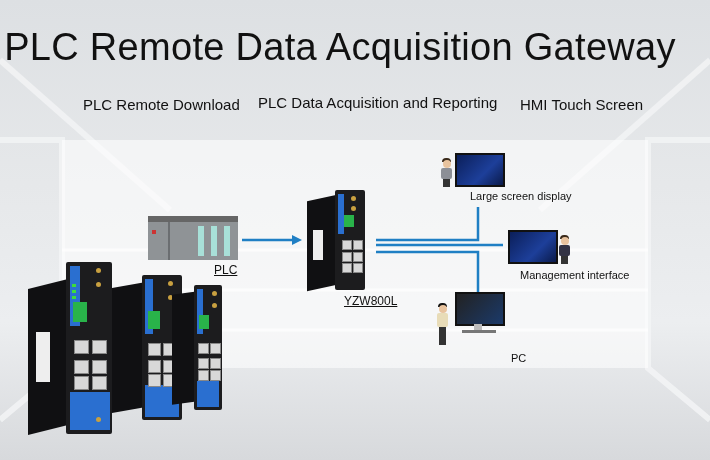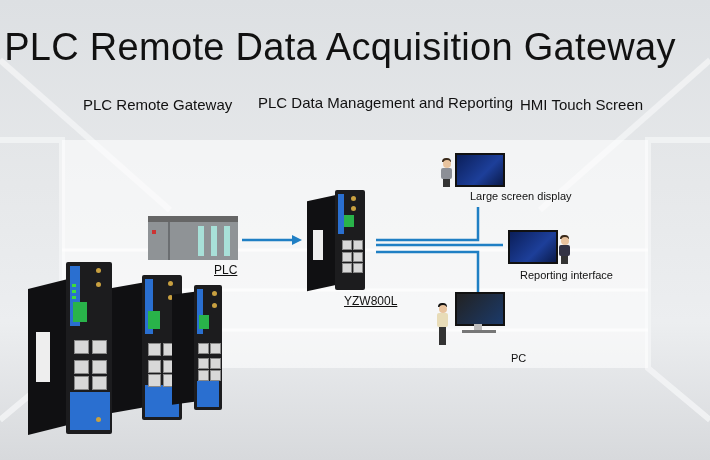--- a/index.html
+++ b/index.html
@@ -40,22 +40,22 @@
   <g stroke="#ffffff" stroke-width="3" opacity="0.7">
     <line x1="62" y1="250" x2="648" y2="250"></line>
     <line x1="62" y1="290" x2="648" y2="290"></line>
     <line x1="62" y1="330" x2="648" y2="330"></line>
   </g>
 </svg>
 
 <div class="panel"></div>
 
 <div class="title">PLC Remote Data Acquisition Gateway</div>
-<div class="sub" style="left:83px;">PLC Remote Gateway</div>
-<div class="sub" style="left:258px;top:94px;">PLC Data Management and Reporting</div>
+<div class="sub" style="left:83px;">PLC Remote Download</div>
+<div class="sub" style="left:258px;top:94px;">PLC Data Acquisition and Reporting</div>
 <div class="sub" style="left:520px;text-align:center;">HMI Touch Screen</div>
 
 <div class="plc" style="left:148px;top:216px;width:90px;height:44px;">
   <div style="position:absolute;left:0;top:0;width:90px;height:6px;background:#666;"></div>
   <div style="position:absolute;left:0;top:6px;width:90px;height:38px;background:#8f9396;"></div>
   <div style="position:absolute;left:20px;top:6px;width:2px;height:38px;background:#6b6e71;"></div>
   <div style="position:absolute;left:50px;top:10px;width:6px;height:30px;background:#a8e0d8;"></div>
   <div style="position:absolute;left:63px;top:10px;width:6px;height:30px;background:#a8e0d8;"></div>
   <div style="position:absolute;left:76px;top:10px;width:6px;height:30px;background:#a8e0d8;"></div>
   <div style="position:absolute;left:4px;top:14px;width:4px;height:4px;background:#c33;"></div>
@@ -98,21 +98,21 @@
 </div>
 <div class="lbl" style="left:434px;top:190px;">Large screen display</div>
 
 <div class="screen" style="left:508px;top:230px;width:46px;height:30px;"></div>
 <div class="person" style="left:558px;top:235px;width:14px;height:30px;">
   <div class="hair" style="left:2px;top:0;"></div>
     <div class="head" style="left:3px;top:2px;"></div>
   <div class="torso" style="left:1px;top:10px;width:11px;height:11px;background:#334;"></div>
   <div class="legs" style="left:3px;top:21px;width:7px;height:8px;"></div>
 </div>
-<div class="lbl" style="left:484px;top:269px;">Reporting interface</div>
+<div class="lbl" style="left:484px;top:269px;">Management interface</div>
 
 <div class="screen" style="left:455px;top:292px;width:46px;height:30px;background:linear-gradient(135deg,#222,#1b3a6a);"></div>
 <div style="position:absolute;left:474px;top:324px;width:8px;height:6px;background:#bbb;"></div>
 <div style="position:absolute;left:462px;top:330px;width:34px;height:3px;background:#777;"></div>
 <div class="person" style="left:436px;top:303px;width:14px;height:44px;">
   <div class="hair" style="left:2px;top:0;background:#111;"></div>
     <div class="head" style="left:3px;top:2px;"></div>
   <div class="torso" style="left:1px;top:10px;width:11px;height:14px;background:#e8dcb8;"></div>
   <div class="legs" style="left:3px;top:24px;width:7px;height:18px;"></div>
 </div>

